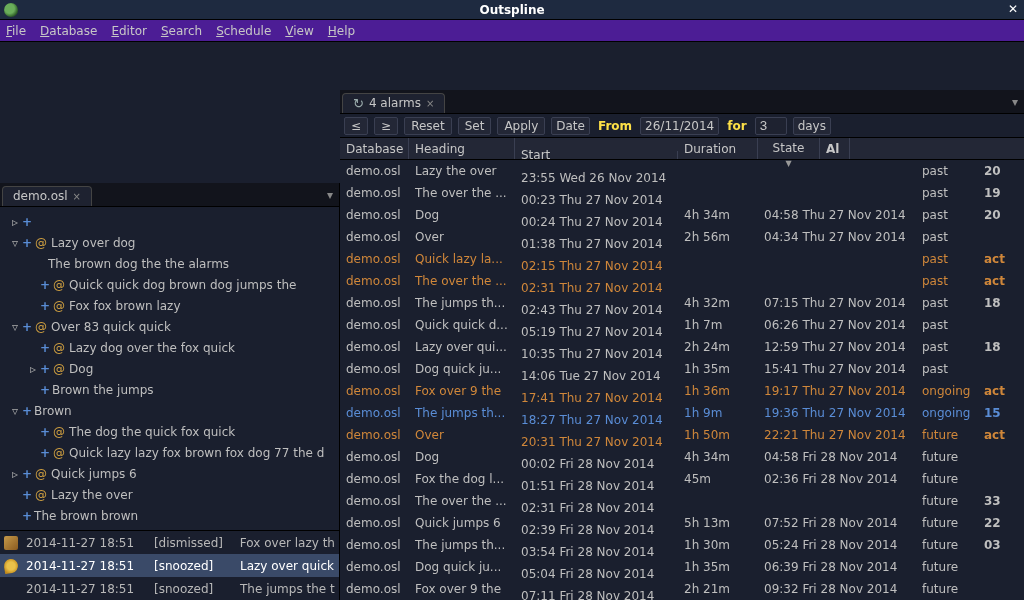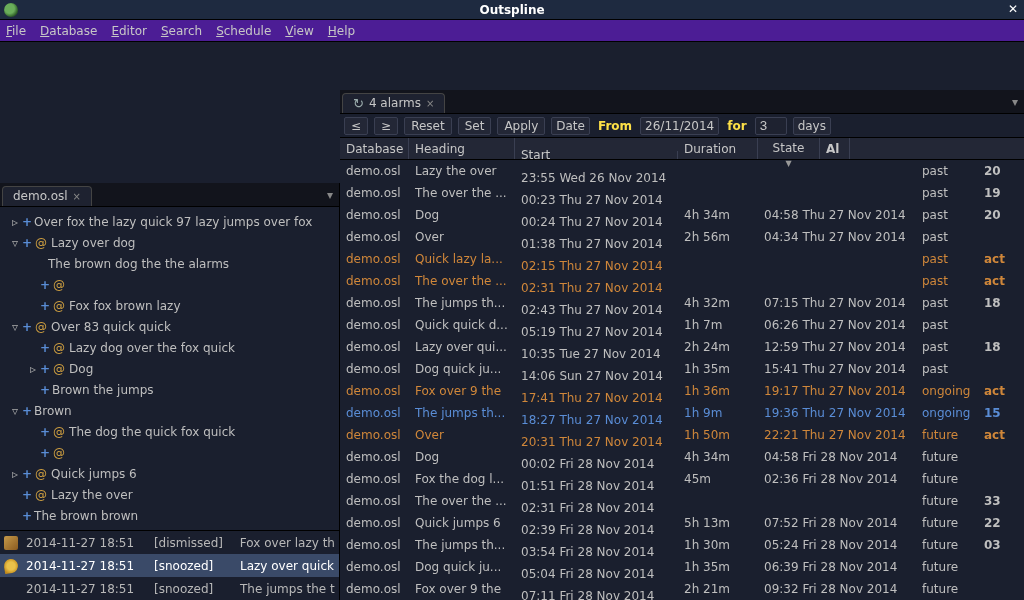--- a/index.html
+++ b/index.html
@@ -224,40 +224,40 @@
         <span>demo.osl</span>
         <span class="closex">×</span>
       </div>
       <span class="rarrow">▾</span>
     </div>
     <div class="tree" id="tree">
         <div class="tree-row">
           <span class="ind" style="width:8px"></span>
           <span class="tri">▹</span>
           <span class="plus">+</span>
-          <span>Over fox the lazy quick 97 lazy jumps over fox</span>
         </div>
         <div class="tree-row">
           <span class="ind" style="width:8px"></span>
           <span class="tri">▿</span>
           <span class="plus">+</span>
           <span class="at">@</span>
           <span>Lazy over dog</span>
         </div>
         <div class="tree-row">
           <span class="ind" style="width:26px"></span>
           <span class="tri"></span>
           <span style="display:inline-block;width:10px"></span>
           <span>The brown dog the the alarms</span>
         </div>
         <div class="tree-row">
           <span class="ind" style="width:26px"></span>
           <span class="tri"></span>
           <span class="plus">+</span>
           <span class="at">@</span>
+          <span>Quick quick dog brown dog jumps the</span>
         </div>
         <div class="tree-row">
           <span class="ind" style="width:26px"></span>
           <span class="tri"></span>
           <span class="plus">+</span>
           <span class="at">@</span>
           <span>Fox fox brown lazy</span>
         </div>
         <div class="tree-row">
           <span class="ind" style="width:8px"></span>
@@ -297,20 +297,21 @@
           <span class="tri"></span>
           <span class="plus">+</span>
           <span class="at">@</span>
           <span>The dog the quick fox quick</span>
         </div>
         <div class="tree-row">
           <span class="ind" style="width:26px"></span>
           <span class="tri"></span>
           <span class="plus">+</span>
           <span class="at">@</span>
+          <span>Quick lazy lazy fox brown fox dog 77 the d</span>
         </div>
         <div class="tree-row">
           <span class="ind" style="width:8px"></span>
           <span class="tri">▹</span>
           <span class="plus">+</span>
           <span class="at">@</span>
           <span>Quick jumps 6</span>
         </div>
         <div class="tree-row">
           <span class="ind" style="width:8px"></span>
@@ -468,30 +469,30 @@
           <span class="cell col-hd">Quick quick d...</span>
           <span class="cell col-st">05:19 Thu 27 Nov 2014</span>
           <span class="cell col-du">1h 7m</span>
           <span class="cell col-en">06:26 Thu 27 Nov 2014</span>
           <span class="cell col-state">past</span>
           <span class="cell col-al"></span>
         </div>
         <div class="grid-row c-normal">
           <span class="cell col-db">demo.osl</span>
           <span class="cell col-hd">Lazy over qui...</span>
-          <span class="cell col-st">10:35 Tue 27 Nov 2014</span>
+          <span class="cell col-st">10:35 Thu 27 Nov 2014</span>
           <span class="cell col-du">2h 24m</span>
           <span class="cell col-en">12:59 Thu 27 Nov 2014</span>
           <span class="cell col-state">past</span>
           <span class="cell col-al">18</span>
         </div>
         <div class="grid-row c-normal">
           <span class="cell col-db">demo.osl</span>
           <span class="cell col-hd">Dog quick ju...</span>
-          <span class="cell col-st">14:06 Sun 27 Nov 2014</span>
+          <span class="cell col-st">14:06 Tue 27 Nov 2014</span>
           <span class="cell col-du">1h 35m</span>
           <span class="cell col-en">15:41 Thu 27 Nov 2014</span>
           <span class="cell col-state">past</span>
           <span class="cell col-al"></span>
         </div>
         <div class="grid-row c-orange">
           <span class="cell col-db">demo.osl</span>
           <span class="cell col-hd">Fox over 9 the</span>
           <span class="cell col-st">17:41 Thu 27 Nov 2014</span>
           <span class="cell col-du">1h 36m</span>

